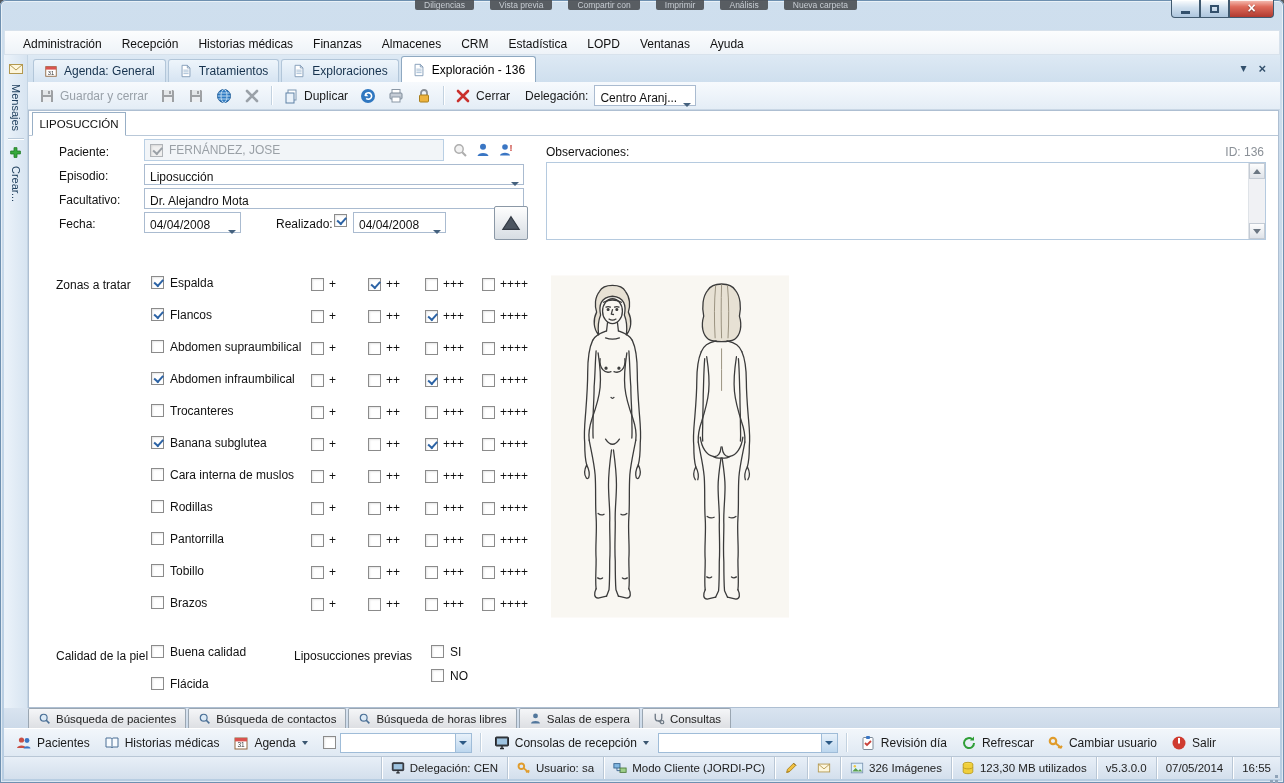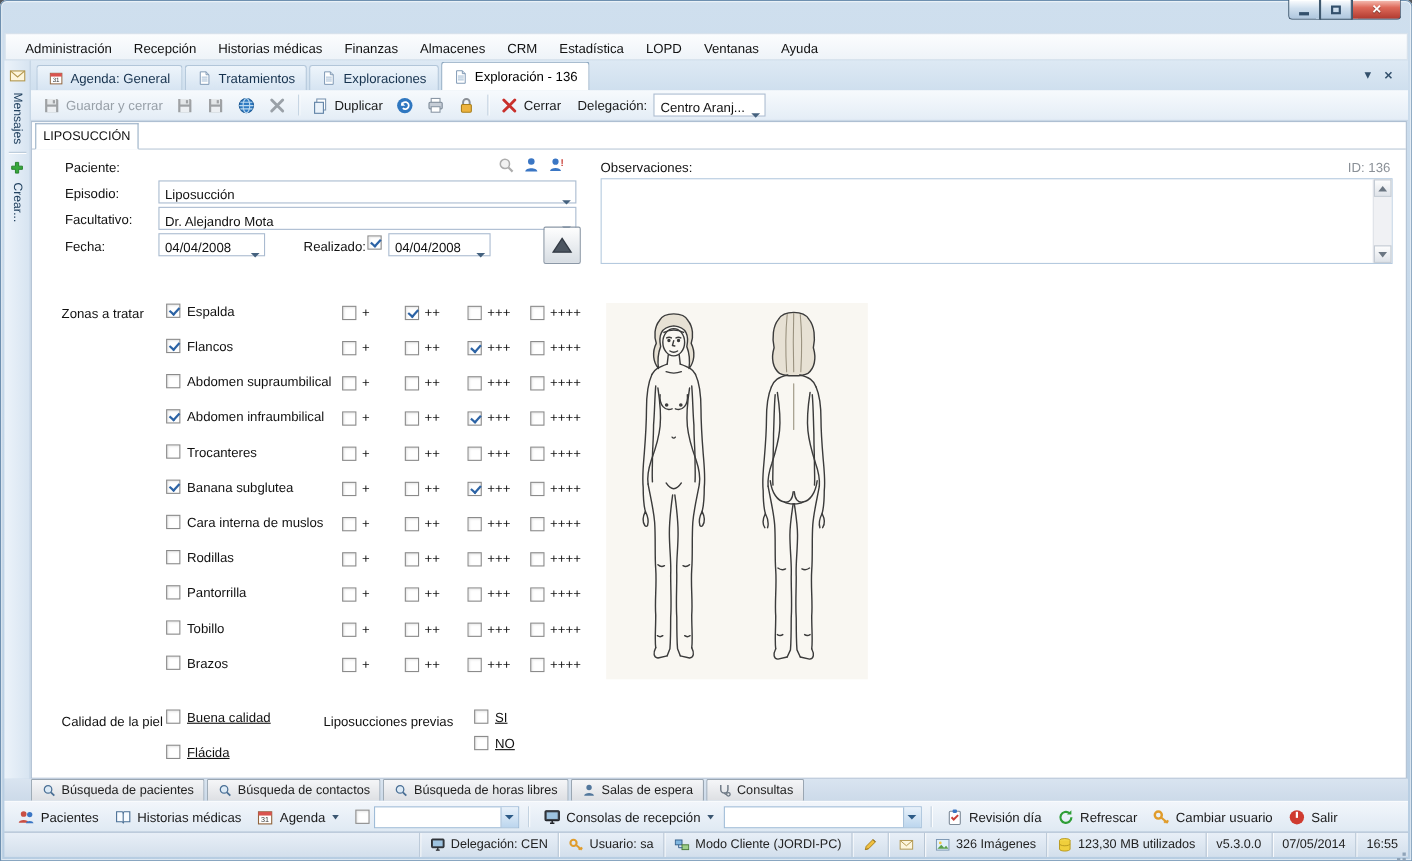--- a/index.html
+++ b/index.html
@@ -115,21 +115,21 @@
 
   
   .box { width:13px; height:13px; background:#fff; border:1px solid #8b8b8b; flex:none;
          display:inline-block; position:relative; box-shadow:inset 1px 1px 2px rgba(0,0,0,.1); }
   .box.checked::after { content:""; position:absolute; left:2px; top:2px; width:7px; height:3.5px;
                         border-left:2px solid #2c63a5; border-bottom:2px solid #2c63a5;
                         transform:rotate(-48deg); }
   .box.dis { background:#f0f0f0; border-color:#b0b4b8; }
   .box.dis.checked::after { border-color:#9aa0a6; }
   .cbw { display:inline-flex; align-items:flex-start; gap:6px; }
-  .cbw.abs { position:absolute;text-decoration:underline; }
+  .cbw.abs { position:absolute; }
 
   
   .zones { position:absolute; left:122px; top:157px; }
   .zrow { display:flex; align-items:center; height:32px; }
   .zname { width:160px; }
   .zint { width:57px; display:flex; align-items:center; gap:5px; }
 
   .figure { position:absolute; left:522px; top:163px; width:238px; height:345px; }
 
   
@@ -291,20 +291,28 @@
   <symbol id="s-med" viewBox="0 0 16 16">
         <path d="M4 2v5a4 4 0 0 0 8 0V2" fill="none" stroke="#6b7682" stroke-width="1.6"></path>
         <circle cx="12.5" cy="12.5" r="2" fill="none" stroke="#6b7682" stroke-width="1.4"></circle>
         <path d="M8 11a3.5 3.5 0 0 0 2.6 1.5" fill="none" stroke="#6b7682" stroke-width="1.4"></path>
       </symbol>
 </defs>
 </svg>
 
 <div class="win">
 
+  <div class="ghosts">
+    <span class="ghost">Diligencias</span>
+    <span class="ghost">Vista previa</span>
+    <span class="ghost">Compartir con</span>
+    <span class="ghost">Imprimir</span>
+    <span class="ghost">Análisis</span>
+    <span class="ghost">Nueva carpeta</span>
+  </div>
 
   <div class="winbtns">
     <div class="wb">
         <span class="g-min"></span>
       </div>
     <div class="wb">
         <span class="g-max"></span>
       </div>
     <div class="wb close">
         <span class="g-x"></span>
@@ -430,20 +438,24 @@
     <span class="vtext">Crear...</span>
   </div>
 
   <div class="panel">
     <div class="form-tab">
       <span>LIPOSUCCIÓN</span>
     </div>
     <div class="form-line"></div>
 
     <span class="flabel" style="left:30px;top:34px">Paciente:</span>
+    <div class="pfield" style="left:115px;top:28px;width:300px">
+      <span class="box dis checked"></span>
+      <span>FERNÁNDEZ, JOSE</span>
+    </div>
     <div class="iconbtn" style="left:421px;top:29px">
       <svg class="ic dim">
           <use href="#s-search"></use>
         </svg>
     </div>
     <div class="iconbtn" style="left:444px;top:29px">
       <svg class="ic" style="fill:#3a76c4">
           <use href="#s-person"></use>
         </svg>
     </div>

